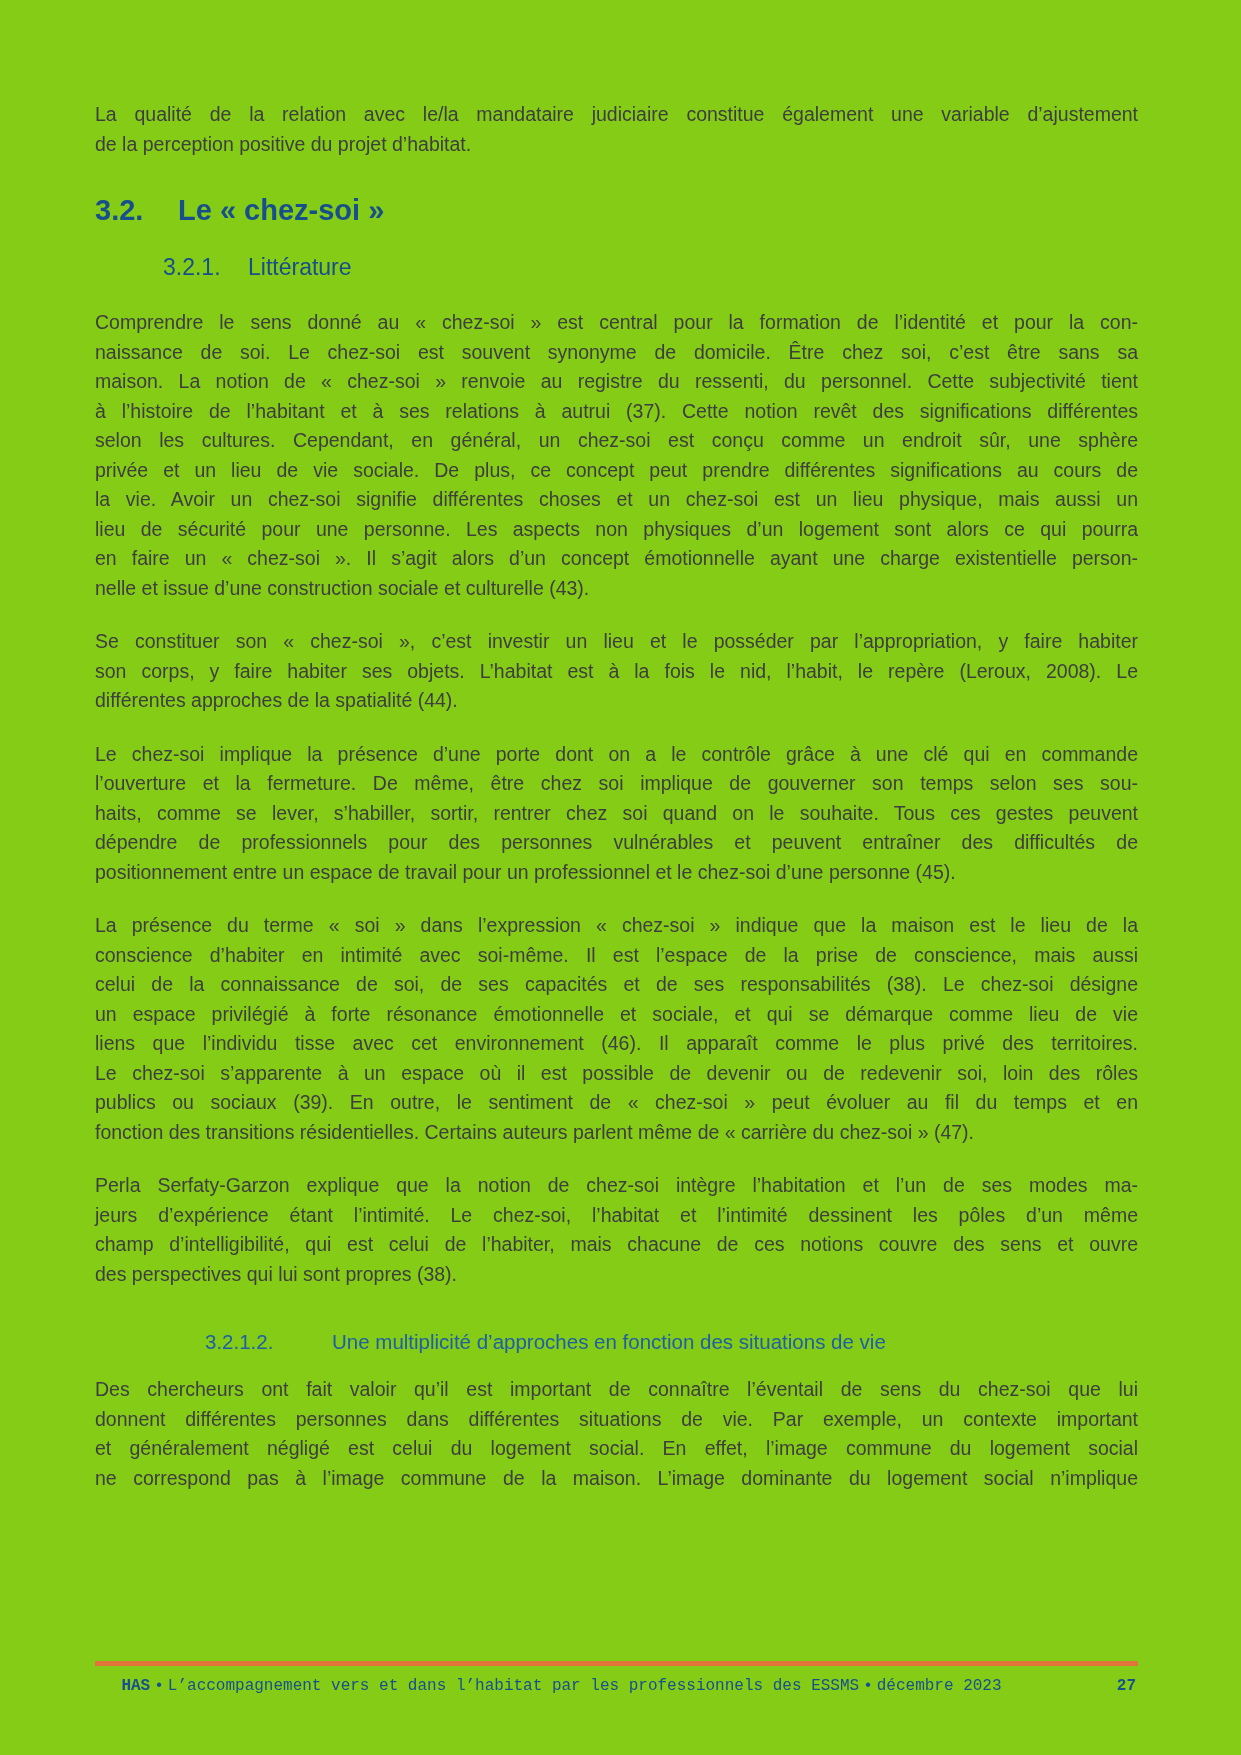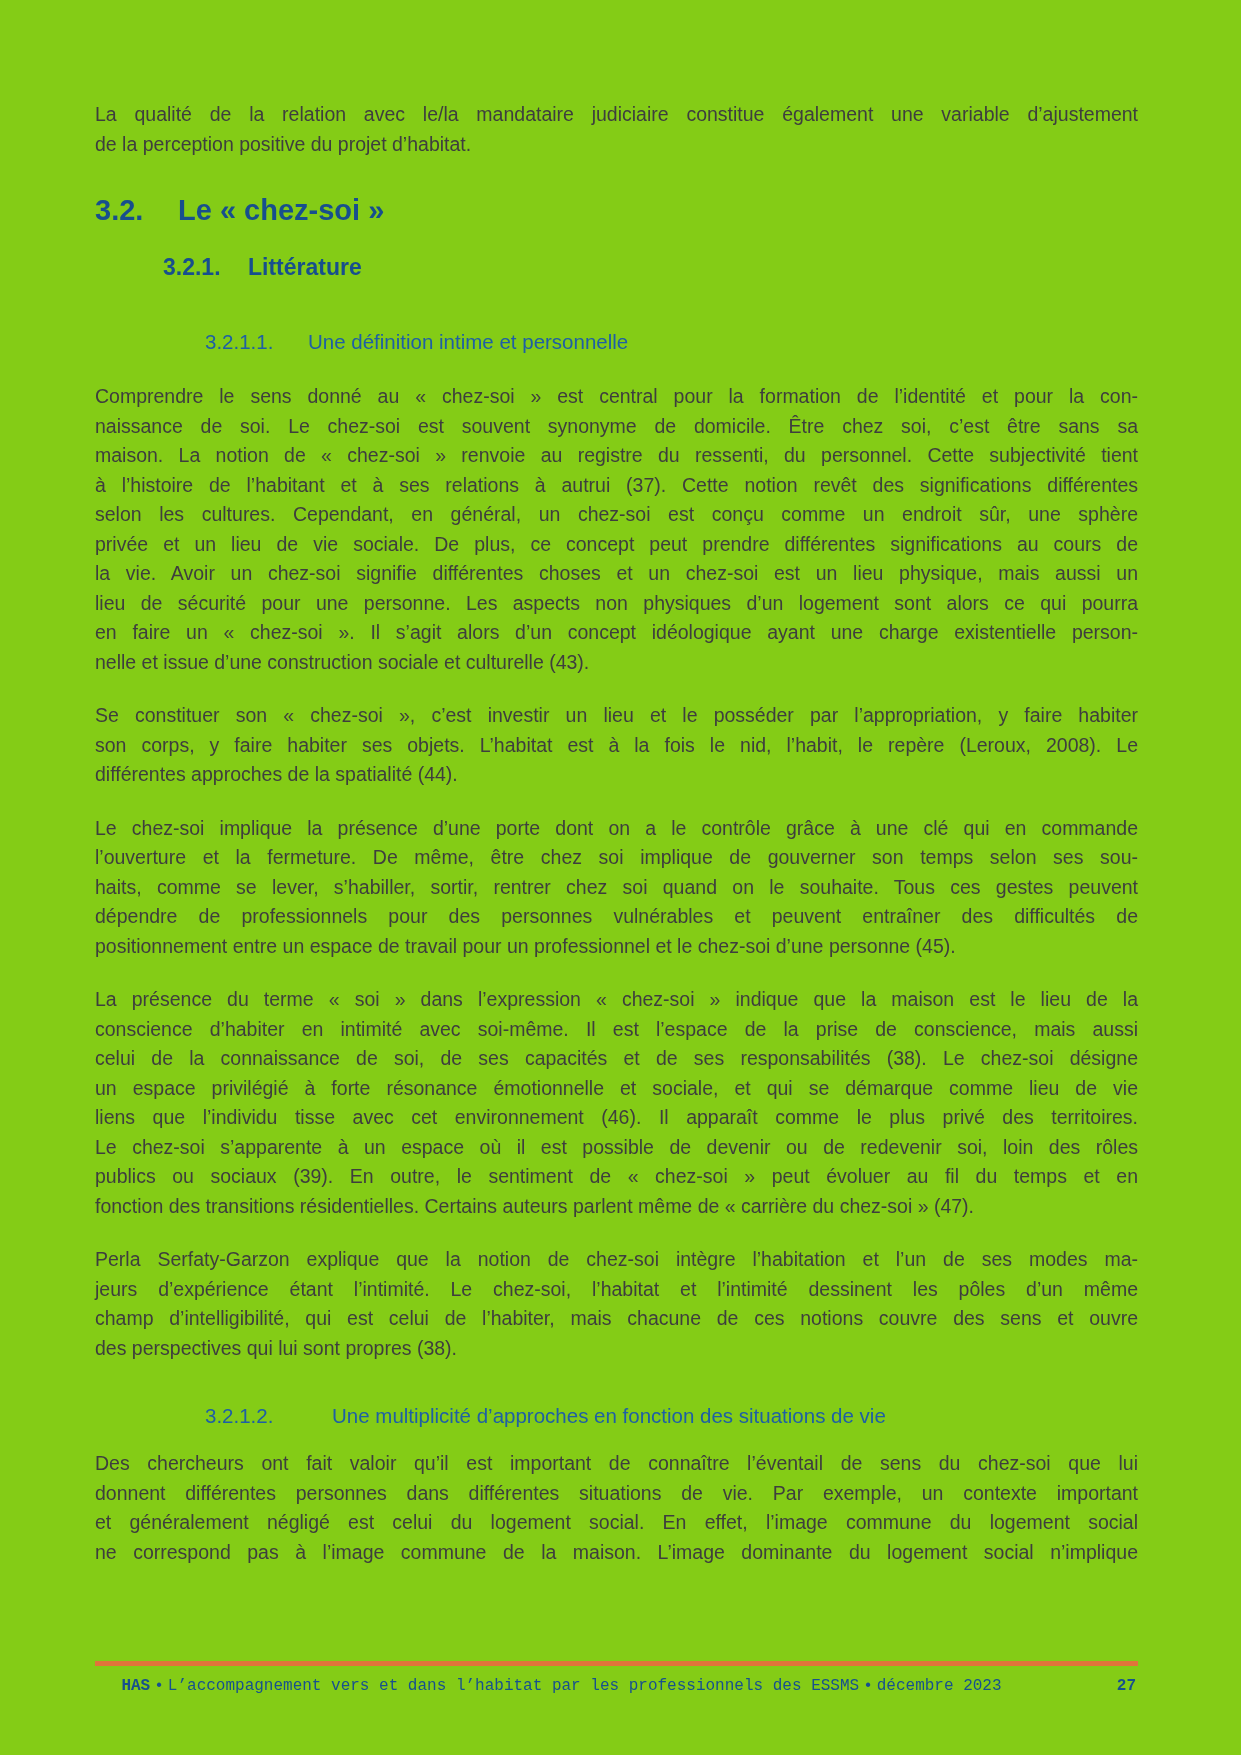--- a/index.html
+++ b/index.html
@@ -17,21 +17,21 @@
   .para{margin:24px 0 0 0;}
   .line{text-align:justify;text-align-last:justify;white-space:normal;}
   .para.endleft .line:last-child{text-align-last:left;}
   .h2{
     display:flex;margin-top:33px;
     color:#174f8d;font-size:29px;font-weight:bold;line-height:36px;
   }
   .h2 .h-num{flex:0 0 83px;}
   .h3{
     display:flex;margin:25px 0 0 68px;
-    color:#174f8d;font-size:23px;font-weight:bold;line-height:28px;align-items:flex-end;
+    color:#174f8d;font-size:23px;font-weight:normal;line-height:28px;align-items:flex-end;
   }
   .h3 .h-num{flex:0 0 85px;}
   .h4{
     display:flex;color:#1e5fa5;font-size:20.5px;font-weight:normal;line-height:26px;
   }
   .h4 .h-num{flex:0 0 103px;}
   .h4.first{margin:48px 0 0 110px;}
   .h4.second{margin:40px 0 0 110px;gap:24px;}
   .para.after-h4{margin-top:27px;}
   .para.last-block{margin-top:20px;}
@@ -60,35 +60,31 @@
     <div class="h2">
       <span class="h-num">3.2.</span>
       <span class="h-label">Le « chez-soi »</span>
     </div>
 
     <div class="h3">
       <span class="h-num">3.2.1.</span>
       <span class="h-label">Littérature</span>
     </div>
 
-    <div class="h4 first">
-      <span class="h-num">3.2.1.1.</span>
-      <span class="h-label">Une définition intime et personnelle</span>
-    </div>
 
     <div class="para endleft after-h4">
         <div class="line">Comprendre le sens donné au « chez-soi » est central pour la formation de l’identité et pour la con-</div>
         <div class="line">naissance de soi. Le chez-soi est souvent synonyme de domicile. Être chez soi, c’est être sans sa</div>
         <div class="line">maison. La notion de « chez-soi » renvoie au registre du ressenti, du personnel. Cette subjectivité tient</div>
         <div class="line">à l’histoire de l’habitant et à ses relations à autrui (37). Cette notion revêt des significations différentes</div>
         <div class="line">selon les cultures. Cependant, en général, un chez-soi est conçu comme un endroit sûr, une sphère</div>
         <div class="line">privée et un lieu de vie sociale. De plus, ce concept peut prendre différentes significations au cours de</div>
         <div class="line">la vie. Avoir un chez-soi signifie différentes choses et un chez-soi est un lieu physique, mais aussi un</div>
         <div class="line">lieu de sécurité pour une personne. Les aspects non physiques d’un logement sont alors ce qui pourra</div>
-        <div class="line">en faire un « chez-soi ». Il s’agit alors d’un concept idéologique ayant une charge existentielle person-</div>
+        <div class="line">en faire un « chez-soi ». Il s’agit alors d’un concept émotionnelle ayant une charge existentielle person-</div>
         <div class="line">nelle et issue d’une construction sociale et culturelle (43).</div>
       </div>
 
     <div class="para endleft">
         <div class="line">Se constituer son « chez-soi », c’est investir un lieu et le posséder par l’appropriation, y faire habiter</div>
         <div class="line">son corps, y faire habiter ses objets. L’habitat est à la fois le nid, l’habit, le repère (Leroux, 2008). Le</div>
         <div class="line">différentes approches de la spatialité (44).</div>
       </div>
 
     <div class="para endleft">

